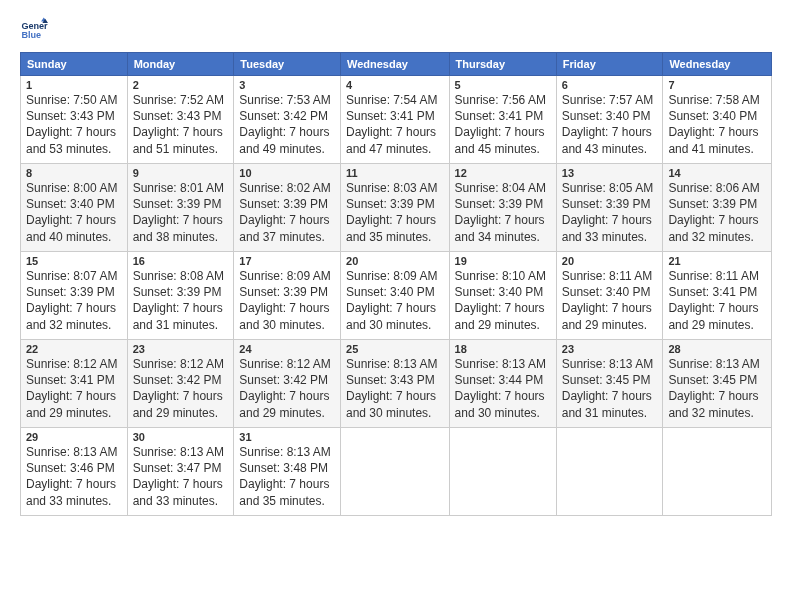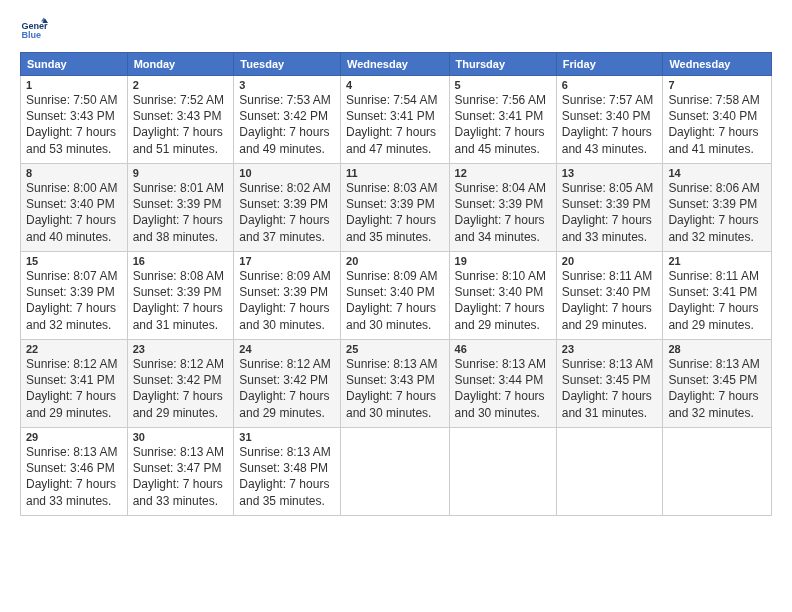--- a/index.html
+++ b/index.html
@@ -217,21 +217,21 @@
           </td>
           <td>
             <span class="day-num">24</span>
             <div class="day-detail">Sunrise: 8:12 AM<br>Sunset: 3:42 PM<br>Daylight: 7 hours and 29 minutes.</div>
           </td>
           <td>
             <span class="day-num">25</span>
             <div class="day-detail">Sunrise: 8:13 AM<br>Sunset: 3:43 PM<br>Daylight: 7 hours and 30 minutes.</div>
           </td>
           <td>
-            <span class="day-num">46</span>
+            <span class="day-num">18</span>
             <div class="day-detail">Sunrise: 8:13 AM<br>Sunset: 3:44 PM<br>Daylight: 7 hours and 30 minutes.</div>
           </td>
           <td>
             <span class="day-num">23</span>
             <div class="day-detail">Sunrise: 8:13 AM<br>Sunset: 3:45 PM<br>Daylight: 7 hours and 31 minutes.</div>
           </td>
           <td>
             <span class="day-num">28</span>
             <div class="day-detail">Sunrise: 8:13 AM<br>Sunset: 3:45 PM<br>Daylight: 7 hours and 32 minutes.</div>
           </td>

